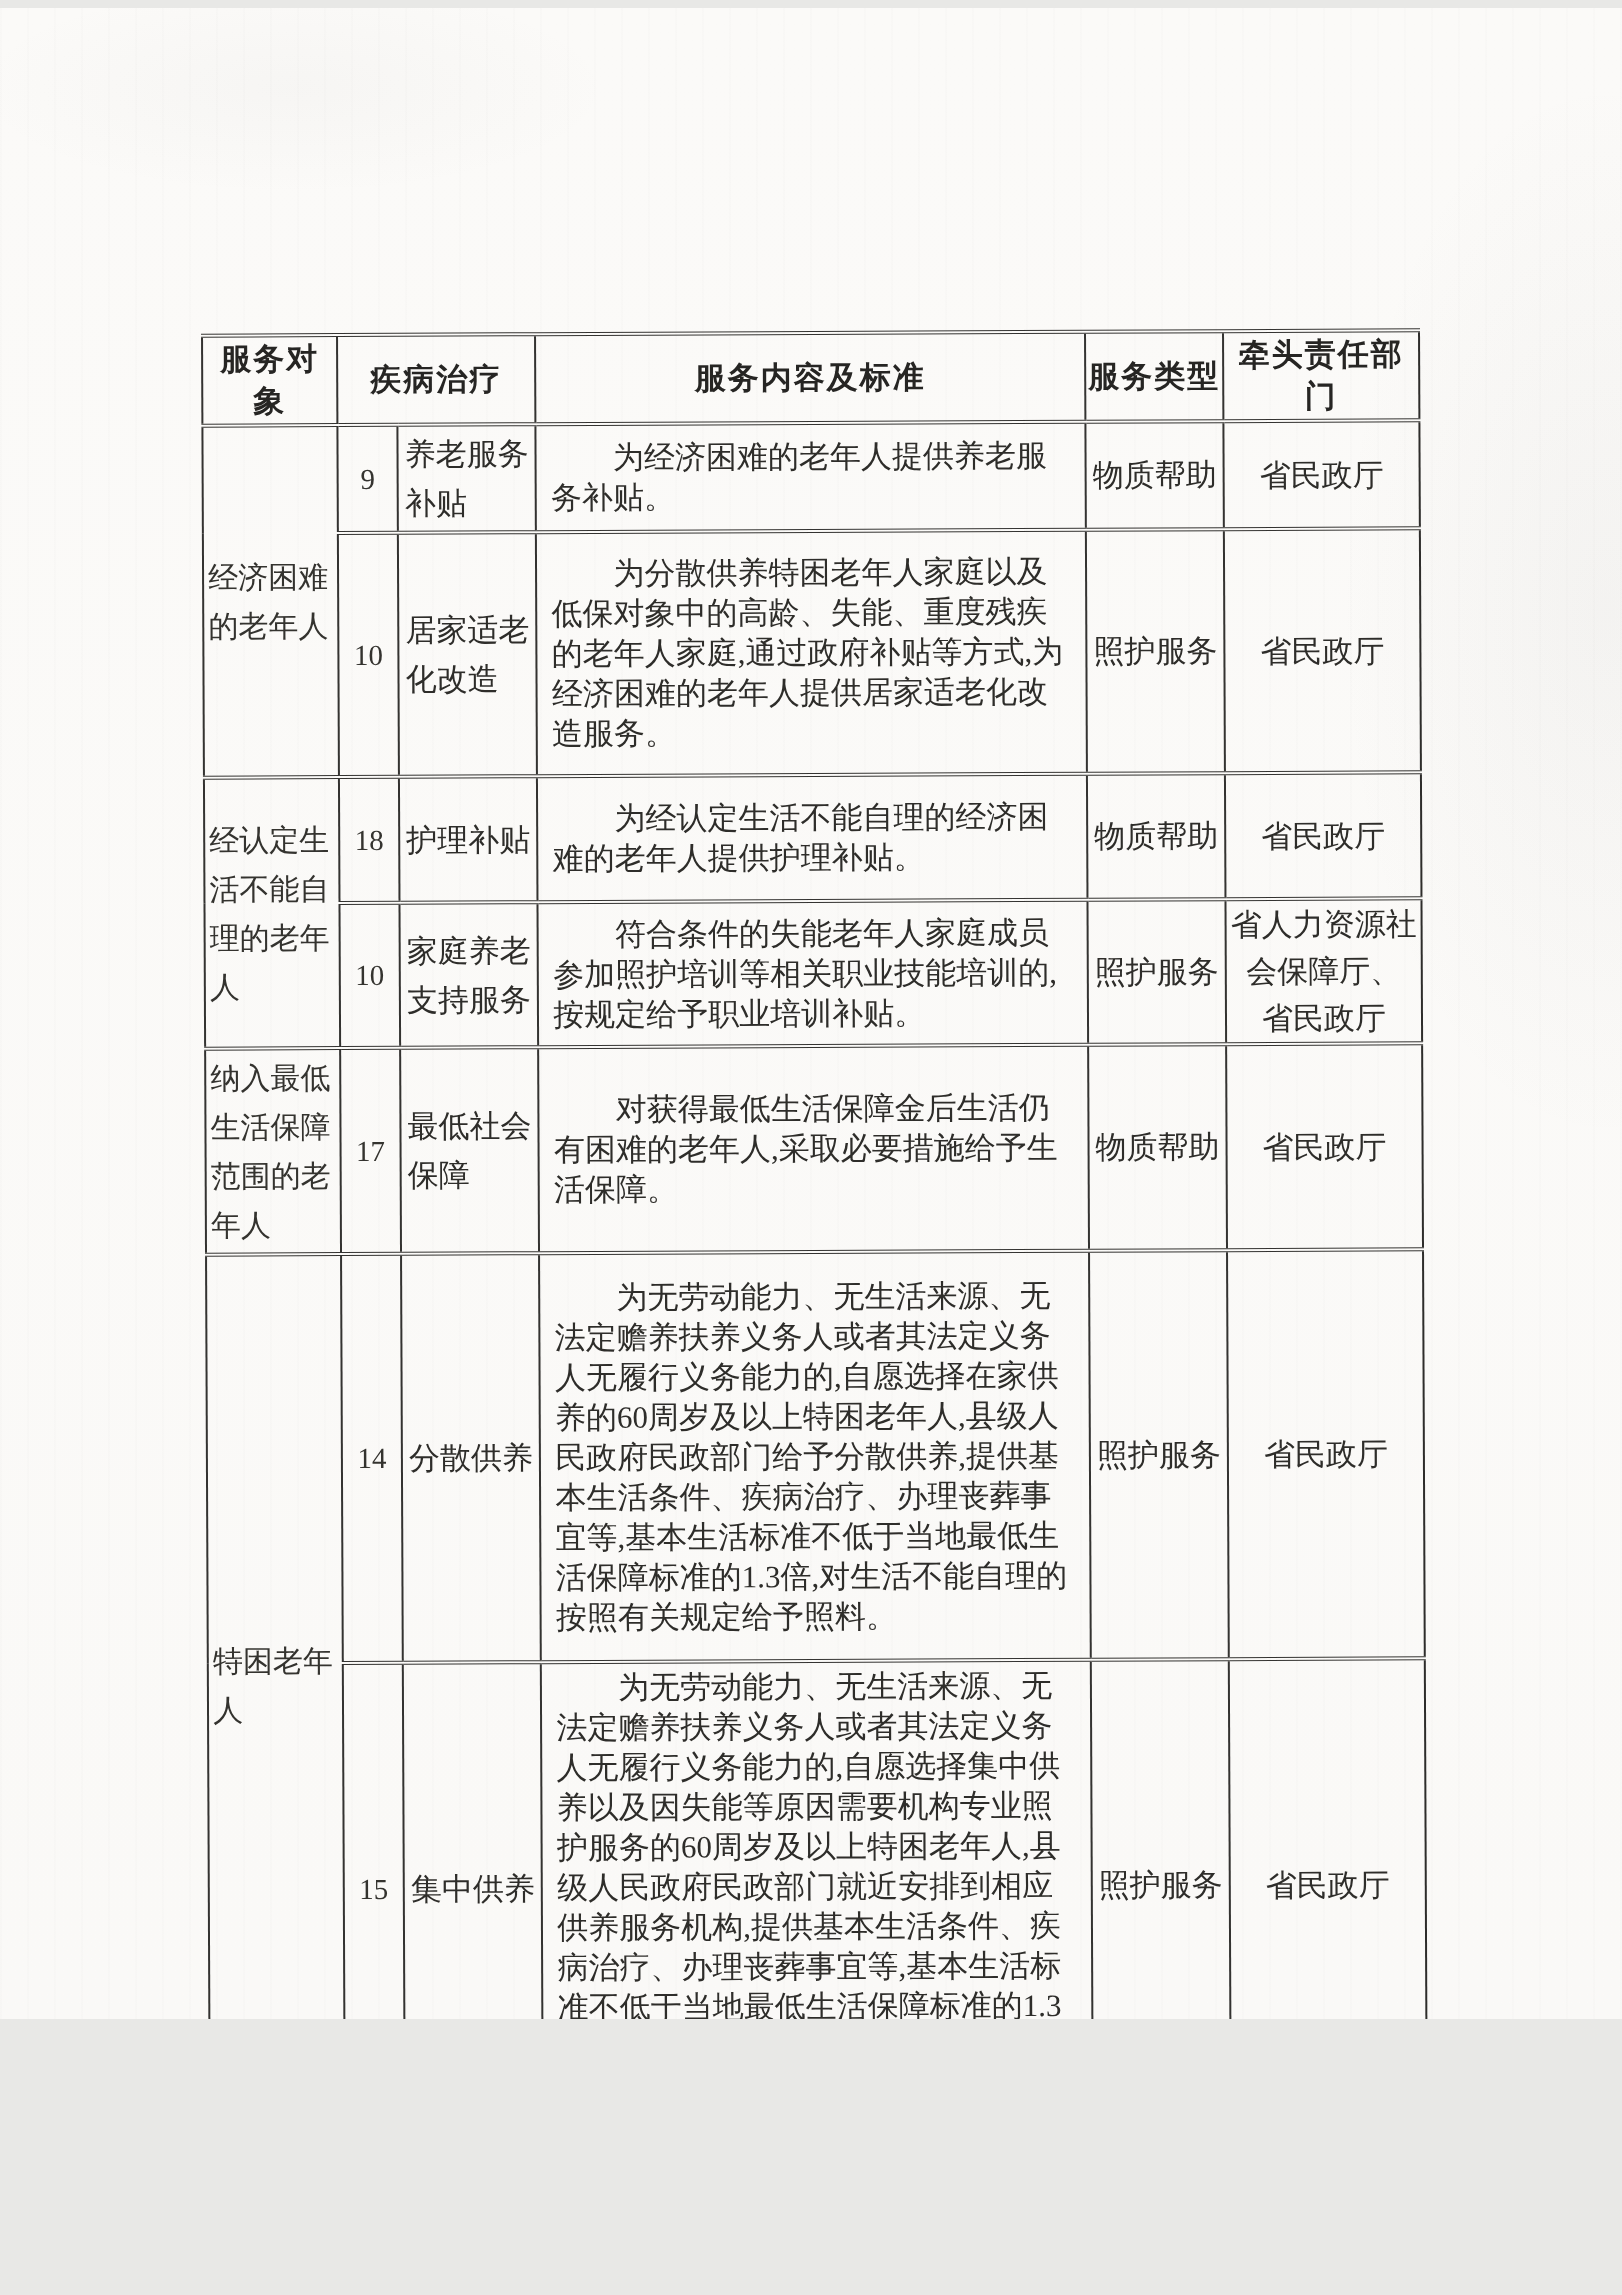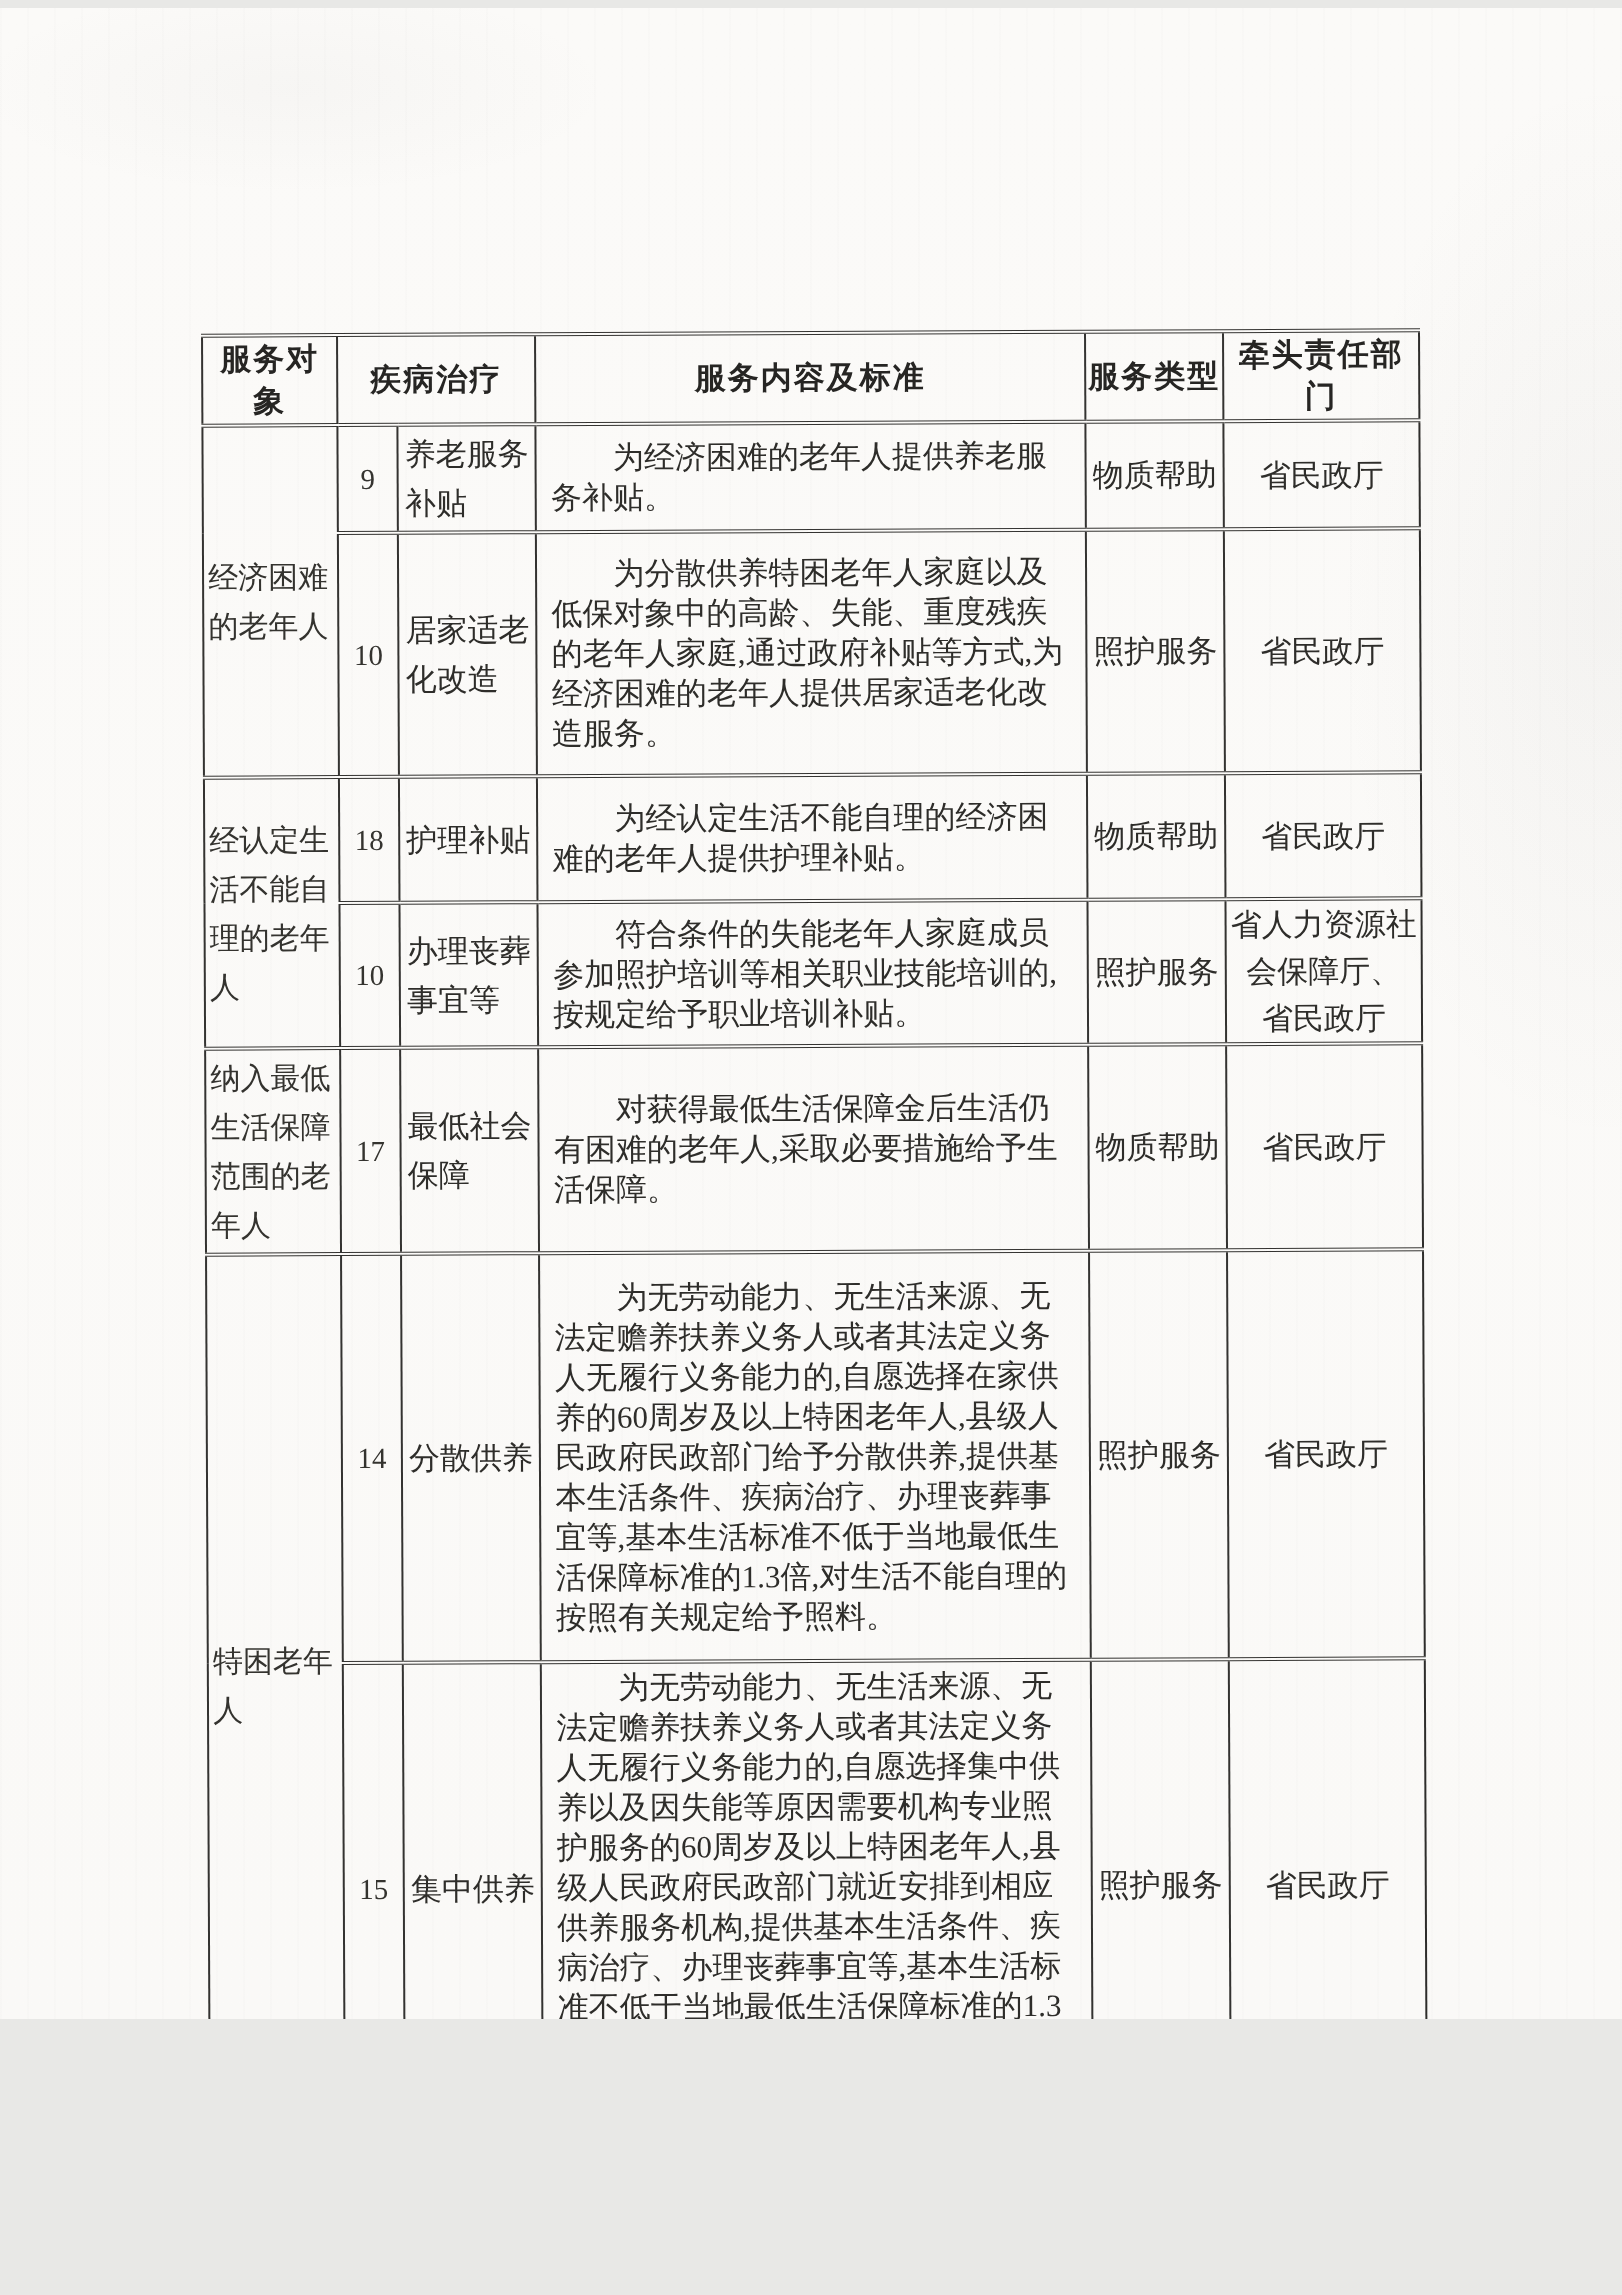--- a/index.html
+++ b/index.html
@@ -161,21 +161,21 @@
         <td class="cell-item">护理补贴</td>
         <td class="cell-content">
               <p class="para">为经认定生活不能自理的经济困难的老年人提供护理补贴。</p>
             </td>
         <td class="cell-type">物质帮助</td>
         <td class="cell-dept">省民政厅</td>
       </tr>
 
       <tr style="height:121px;">
         <td class="cell-no">10</td>
-        <td class="cell-item">办理丧葬事宜等</td>
+        <td class="cell-item">家庭养老支持服务</td>
         <td class="cell-content">
               <p class="para">符合条件的失能老年人家庭成员参加照护培训等相关职业技能培训的,按规定给予职业培训补贴。</p>
             </td>
         <td class="cell-type">照护服务</td>
         <td class="cell-dept">省人力资源社
 会保障厅、
 省民政厅</td>
       </tr>
 
       <tr style="height:177px;">

